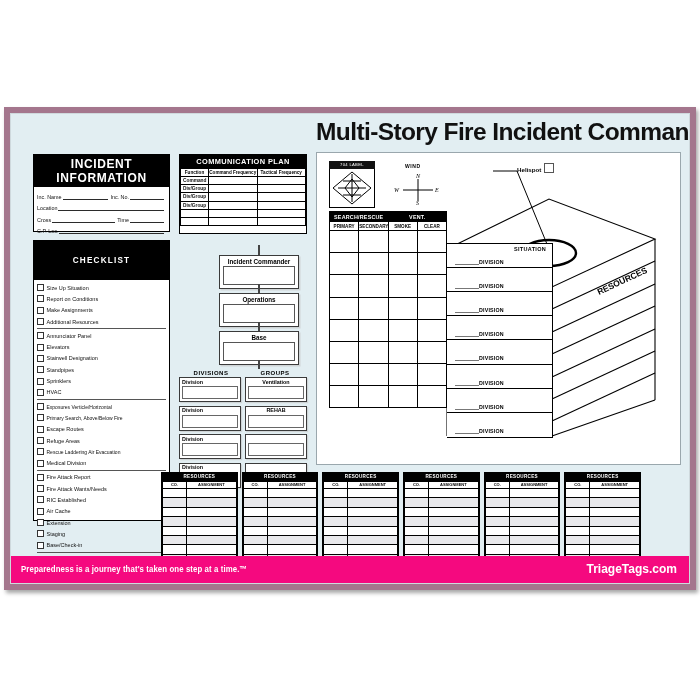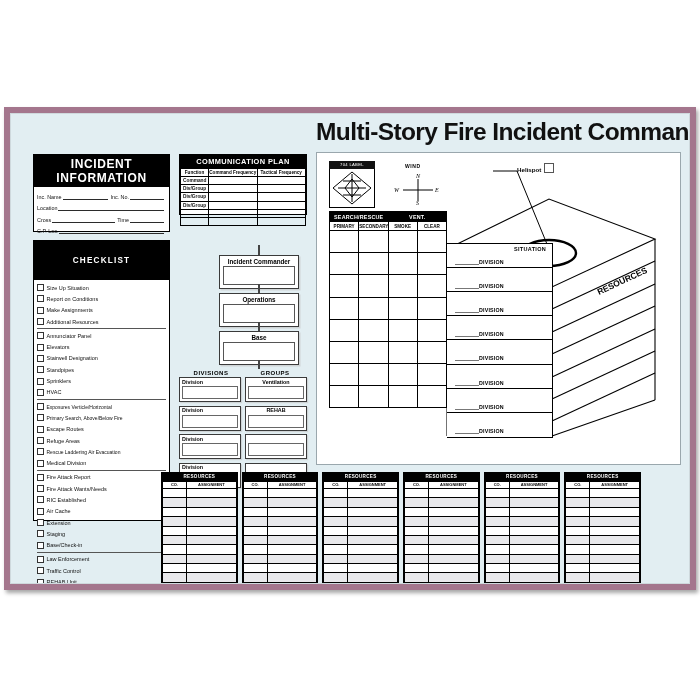--- a/index.html
+++ b/index.html
@@ -35,21 +35,21 @@
   #chk{left:22px;top:126px;width:137px;height:281px;}
   #chk .hdr{font-size:8.2px;letter-spacing:1.2px;padding:15px 0;}
   #chk .list{padding:2px 3px;}
   #chk .it{display:flex;align-items:center;height:11.3px;font-size:5.5px;color:#111;white-space:nowrap;}
   #chk .it.tiny{font-size:5.0px;}
   #chk .cb{width:5px;height:5px;border:.8px solid #333;background:#fff;margin-right:2.5px;flex:0 0 auto;}
   #chk .sep{border-top:.8px solid #555;margin:1px 0 1px;}
   #chk .ul{flex:1;border-bottom:.7px solid #333;height:6px;margin-left:1px;}
 
   
-  #com{left:168px;top:40px;width:128px;height:61px;}
+  #com{left:168px;top:40px;width:128px;height:80px;}
   #com .hdr{font-size:7.4px;letter-spacing:.4px;padding:2px 0;}
   #com table{width:100%;border-collapse:collapse;table-layout:fixed;}
   #com th{background:#fff;color:#000;font-size:4.6px;border:.7px solid #000;padding:1px 0;font-weight:bold;}
   #com td{border:.7px solid #000;height:7.2px;font-size:4.8px;padding:0 2px;font-weight:bold;color:#111;}
   #com td.k{width:28px;}
 
   
   .chain{position:absolute;left:208px;width:80px;}
   .cbox{background:#fff;border:1.3px solid #3a3a3a;box-shadow:1.5px 1.5px 0 #cfd4d6;}
   .cbox .t{text-align:center;font-size:6.3px;font-weight:bold;padding:2px 0 1px;}
@@ -910,16 +910,20 @@
                 </tr>
                 <tr>
                   <td></td>
                   <td></td>
                 </tr>
               </tbody>
             </table>
           </div>
         </div>
 
+      <div id="footer">
+        <div class="tag">Preparedness is a journey that's taken one step at a time.™</div>
+        <div class="site">TriageTags.com</div>
+      </div>
 
     </div>
   </div>
 </div>
 
 </body></html>

